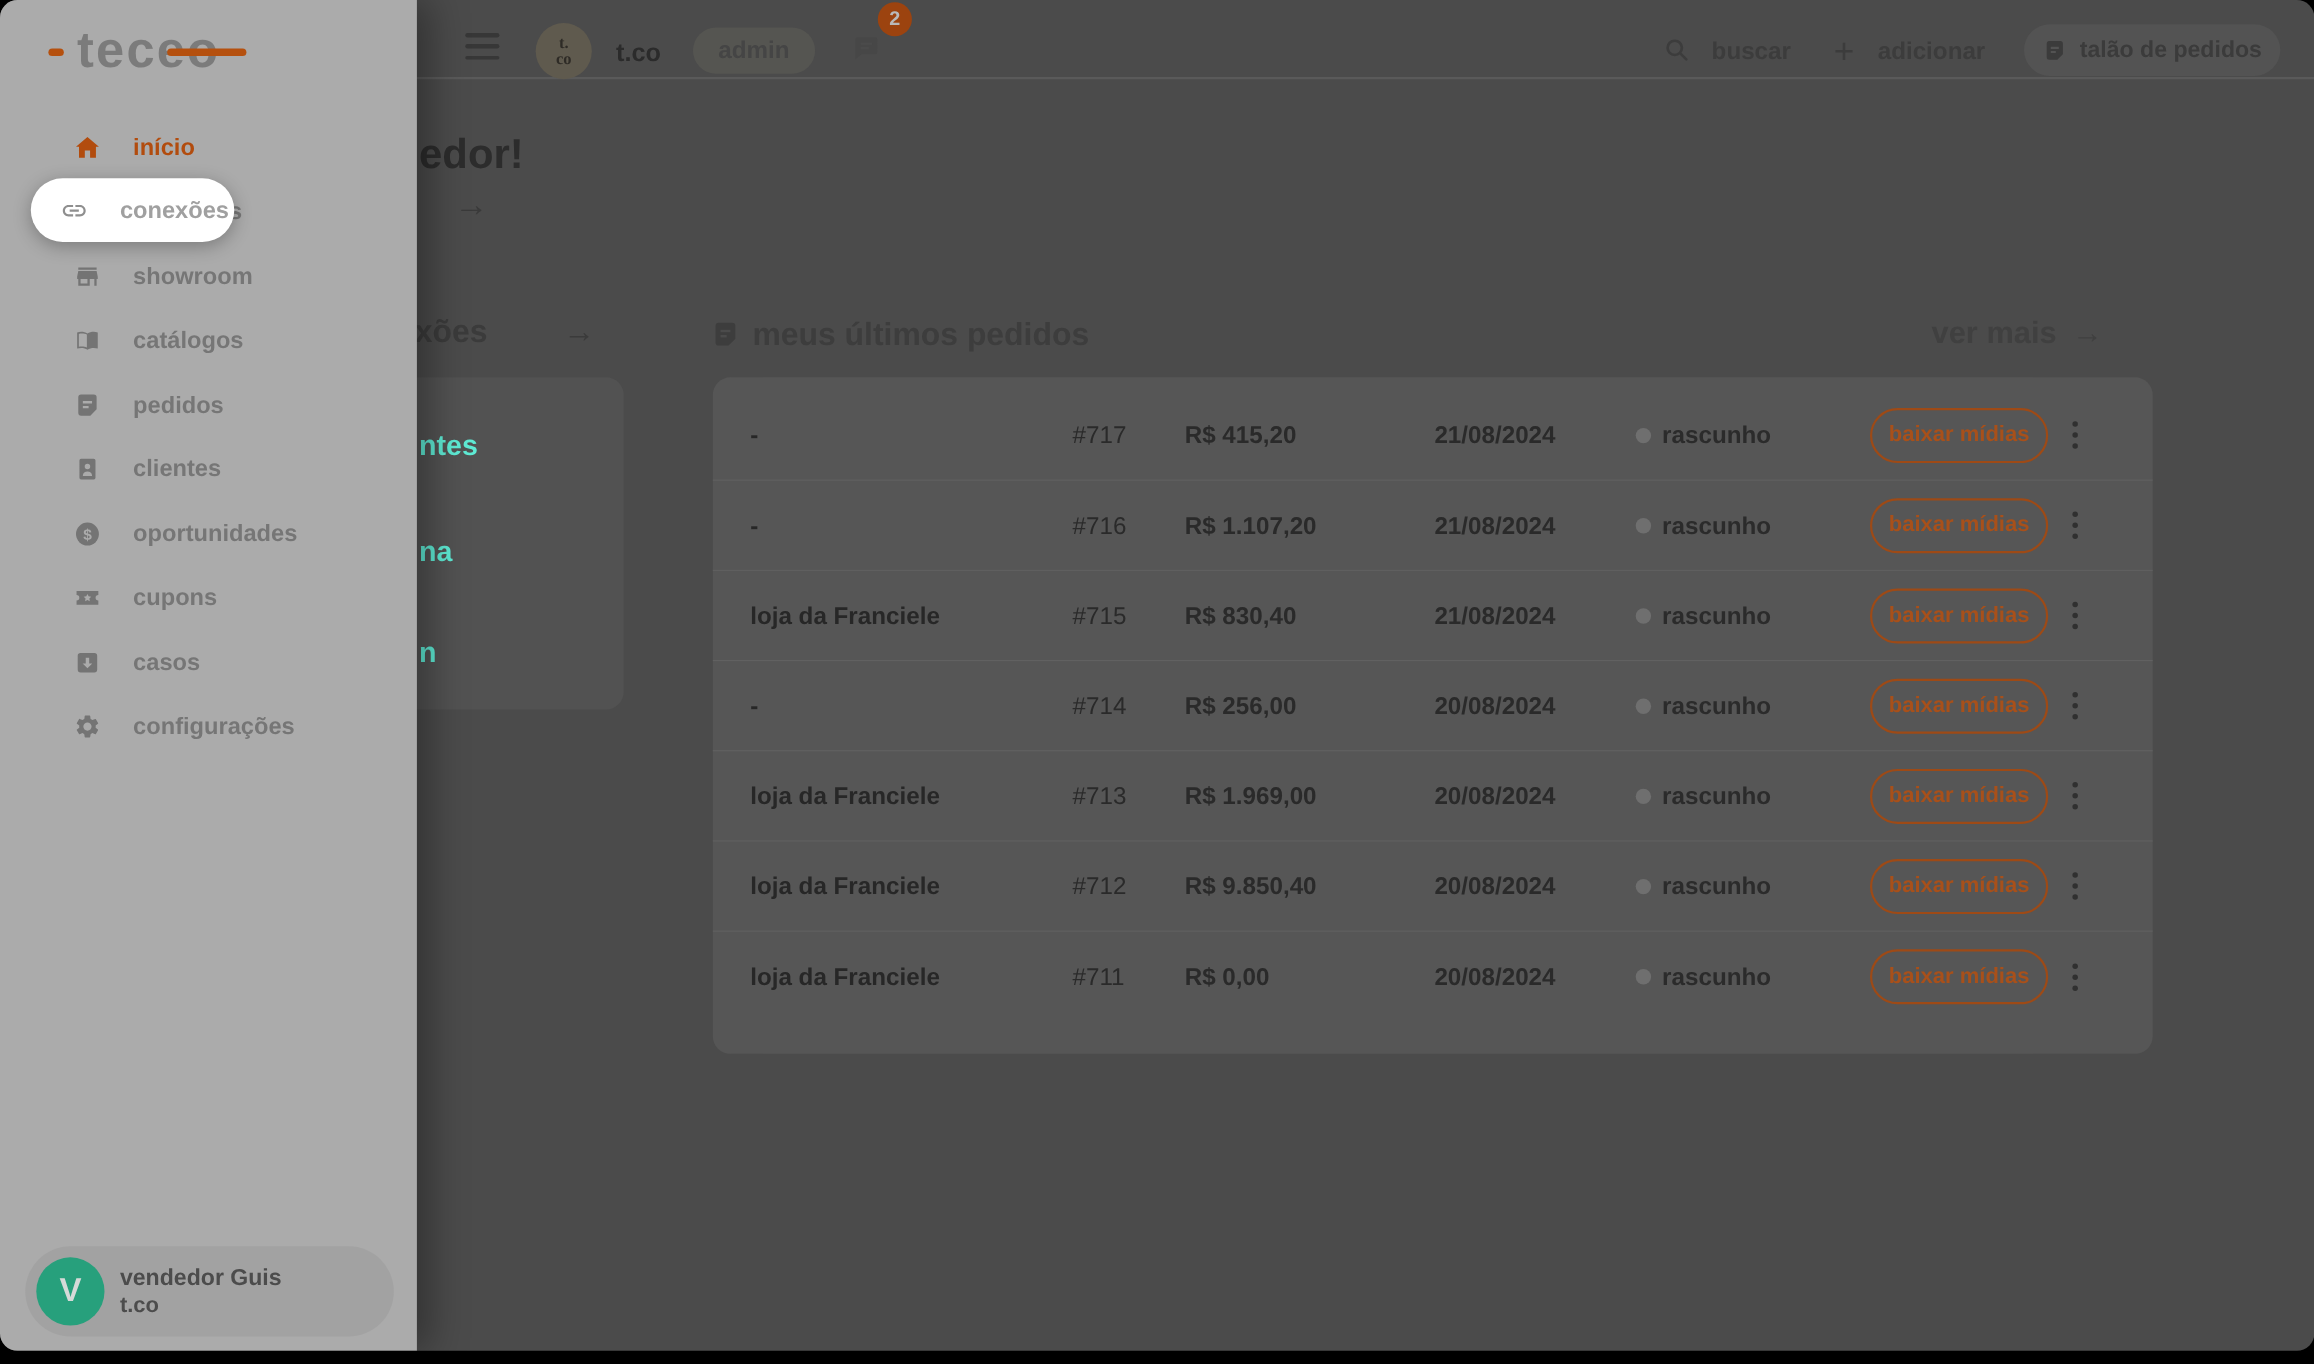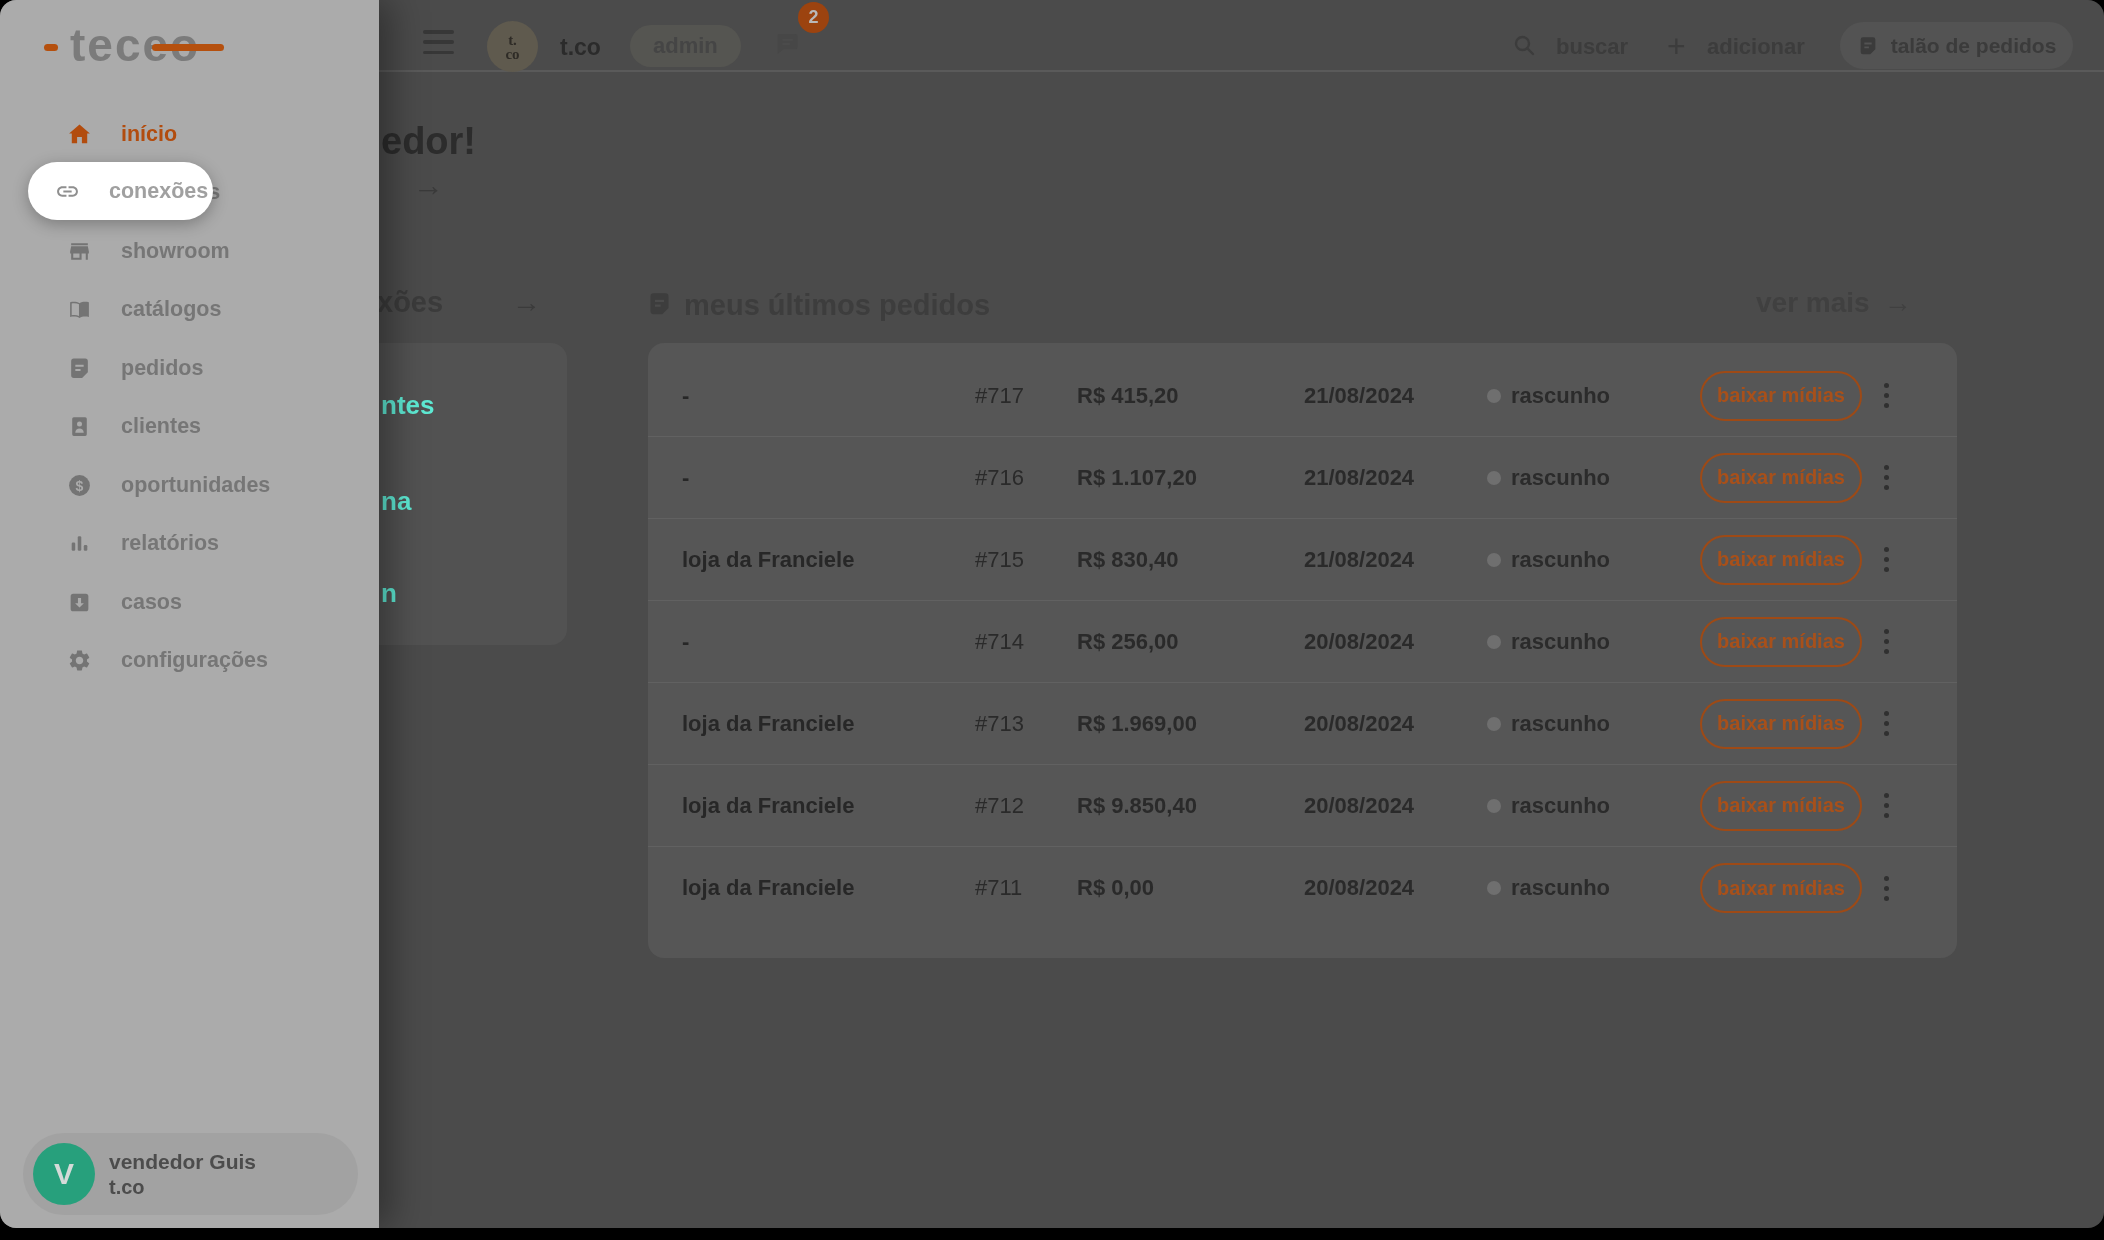--- a/index.html
+++ b/index.html
@@ -398,27 +398,27 @@
       <span>clientes</span>
     </div>
 
     <div class="menu-item">
       <svg>
             <use fill="currentColor" href="#i-dollar"></use>
           </svg>
       <span>oportunidades</span>
     </div>
 
-
-    <div class="menu-item">
-      <svg>
-            <use fill="currentColor" href="#i-chart"></use>
-          </svg>
-      <span>relatórios</span>
-    </div>
+    <div class="menu-item">
+      <svg>
+            <use fill="currentColor" href="#i-ticket"></use>
+          </svg>
+      <span>cupons</span>
+    </div>
+
 
     <div class="menu-item">
       <svg>
             <use fill="currentColor" href="#i-archive"></use>
           </svg>
       <span>casos</span>
     </div>
 
     <div class="menu-item">
       <svg>

